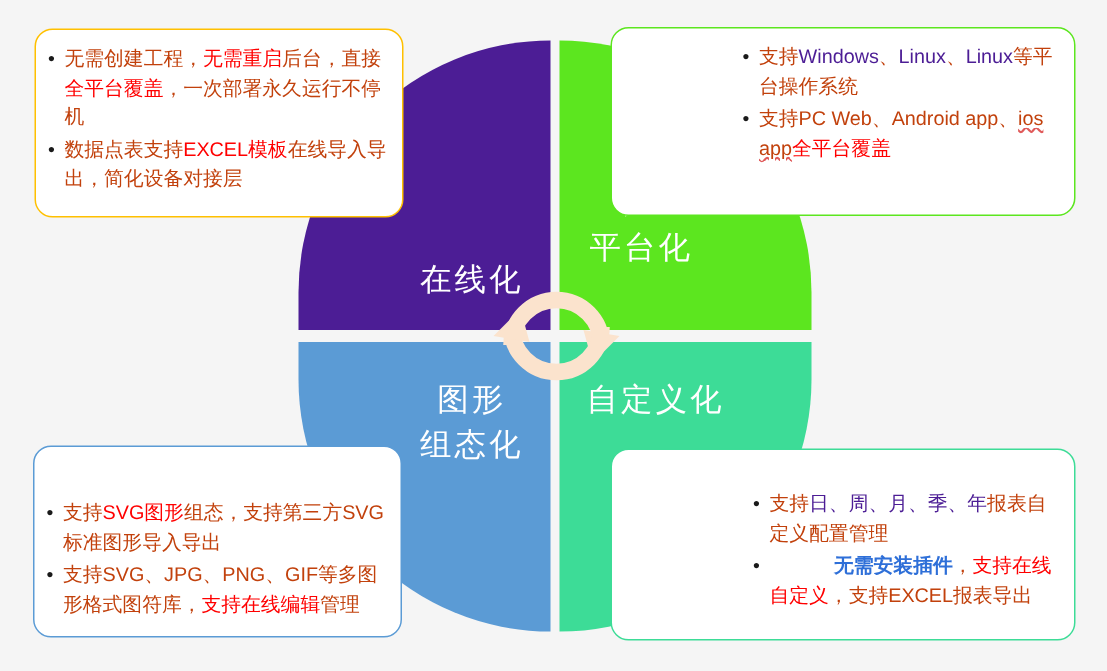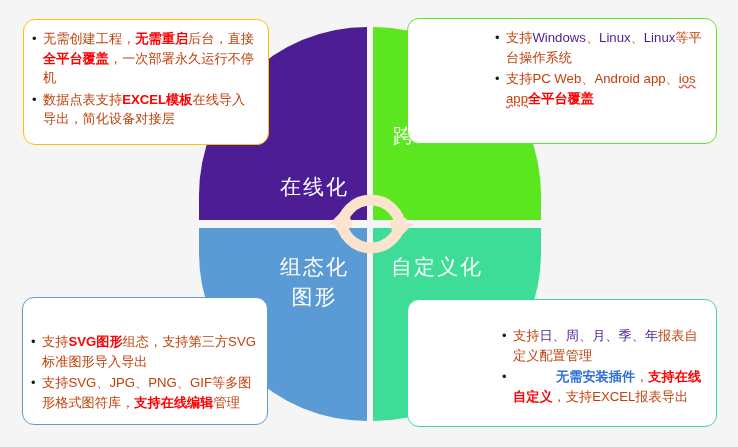--- a/index.html
+++ b/index.html
@@ -123,21 +123,21 @@
   }
   .callout li:last-child { margin-bottom: 0; }
   .callout li .bullet {
     position: absolute;
     left: 2px;
     top: 0;
     font-size: 13px;
     line-height: 1.48;
   }
 
-  .hl-red { color: #ff0000; font-weight: bold; margin-top: 13px; }
+  .hl-red { color: #ff0000; font-weight: normal; margin-top: 13px; }
   .hl-blue { color: #4c1d95; font-weight: normal; }
   .hl-blue-soft { color: #2e6fd8; font-weight: bold; margin-left: 43px; }
   .plain { color: #c2410c; font-weight: normal; }
   .uline-wave { text-decoration: underline; text-decoration-color: #e05a5a; text-decoration-style: wavy; }
 
   
   .box-tl {
     left: 23px; top: 19px;
     width: 246px; min-height: 126px;
     border: 1.4px solid #ffc000;
@@ -171,27 +171,28 @@
 
     <div class="quad quad-tl">
       <div class="quad-label">
         <div>在线化</div>
       </div>
     </div>
 
     <div class="quad quad-tr">
       <div class="quad-label">
         <div>跨</div>
+        <div>平台化</div>
       </div>
     </div>
 
     <div class="quad quad-bl">
       <div class="quad-label">
+        <div>图形</div>
         <div>组态化</div>
-        <div>图形</div>
       </div>
     </div>
 
     <div class="quad quad-br">
       <div class="quad-label">
         <div>自定义化</div>
       </div>
     </div>
 
     <div class="center-arrows">

